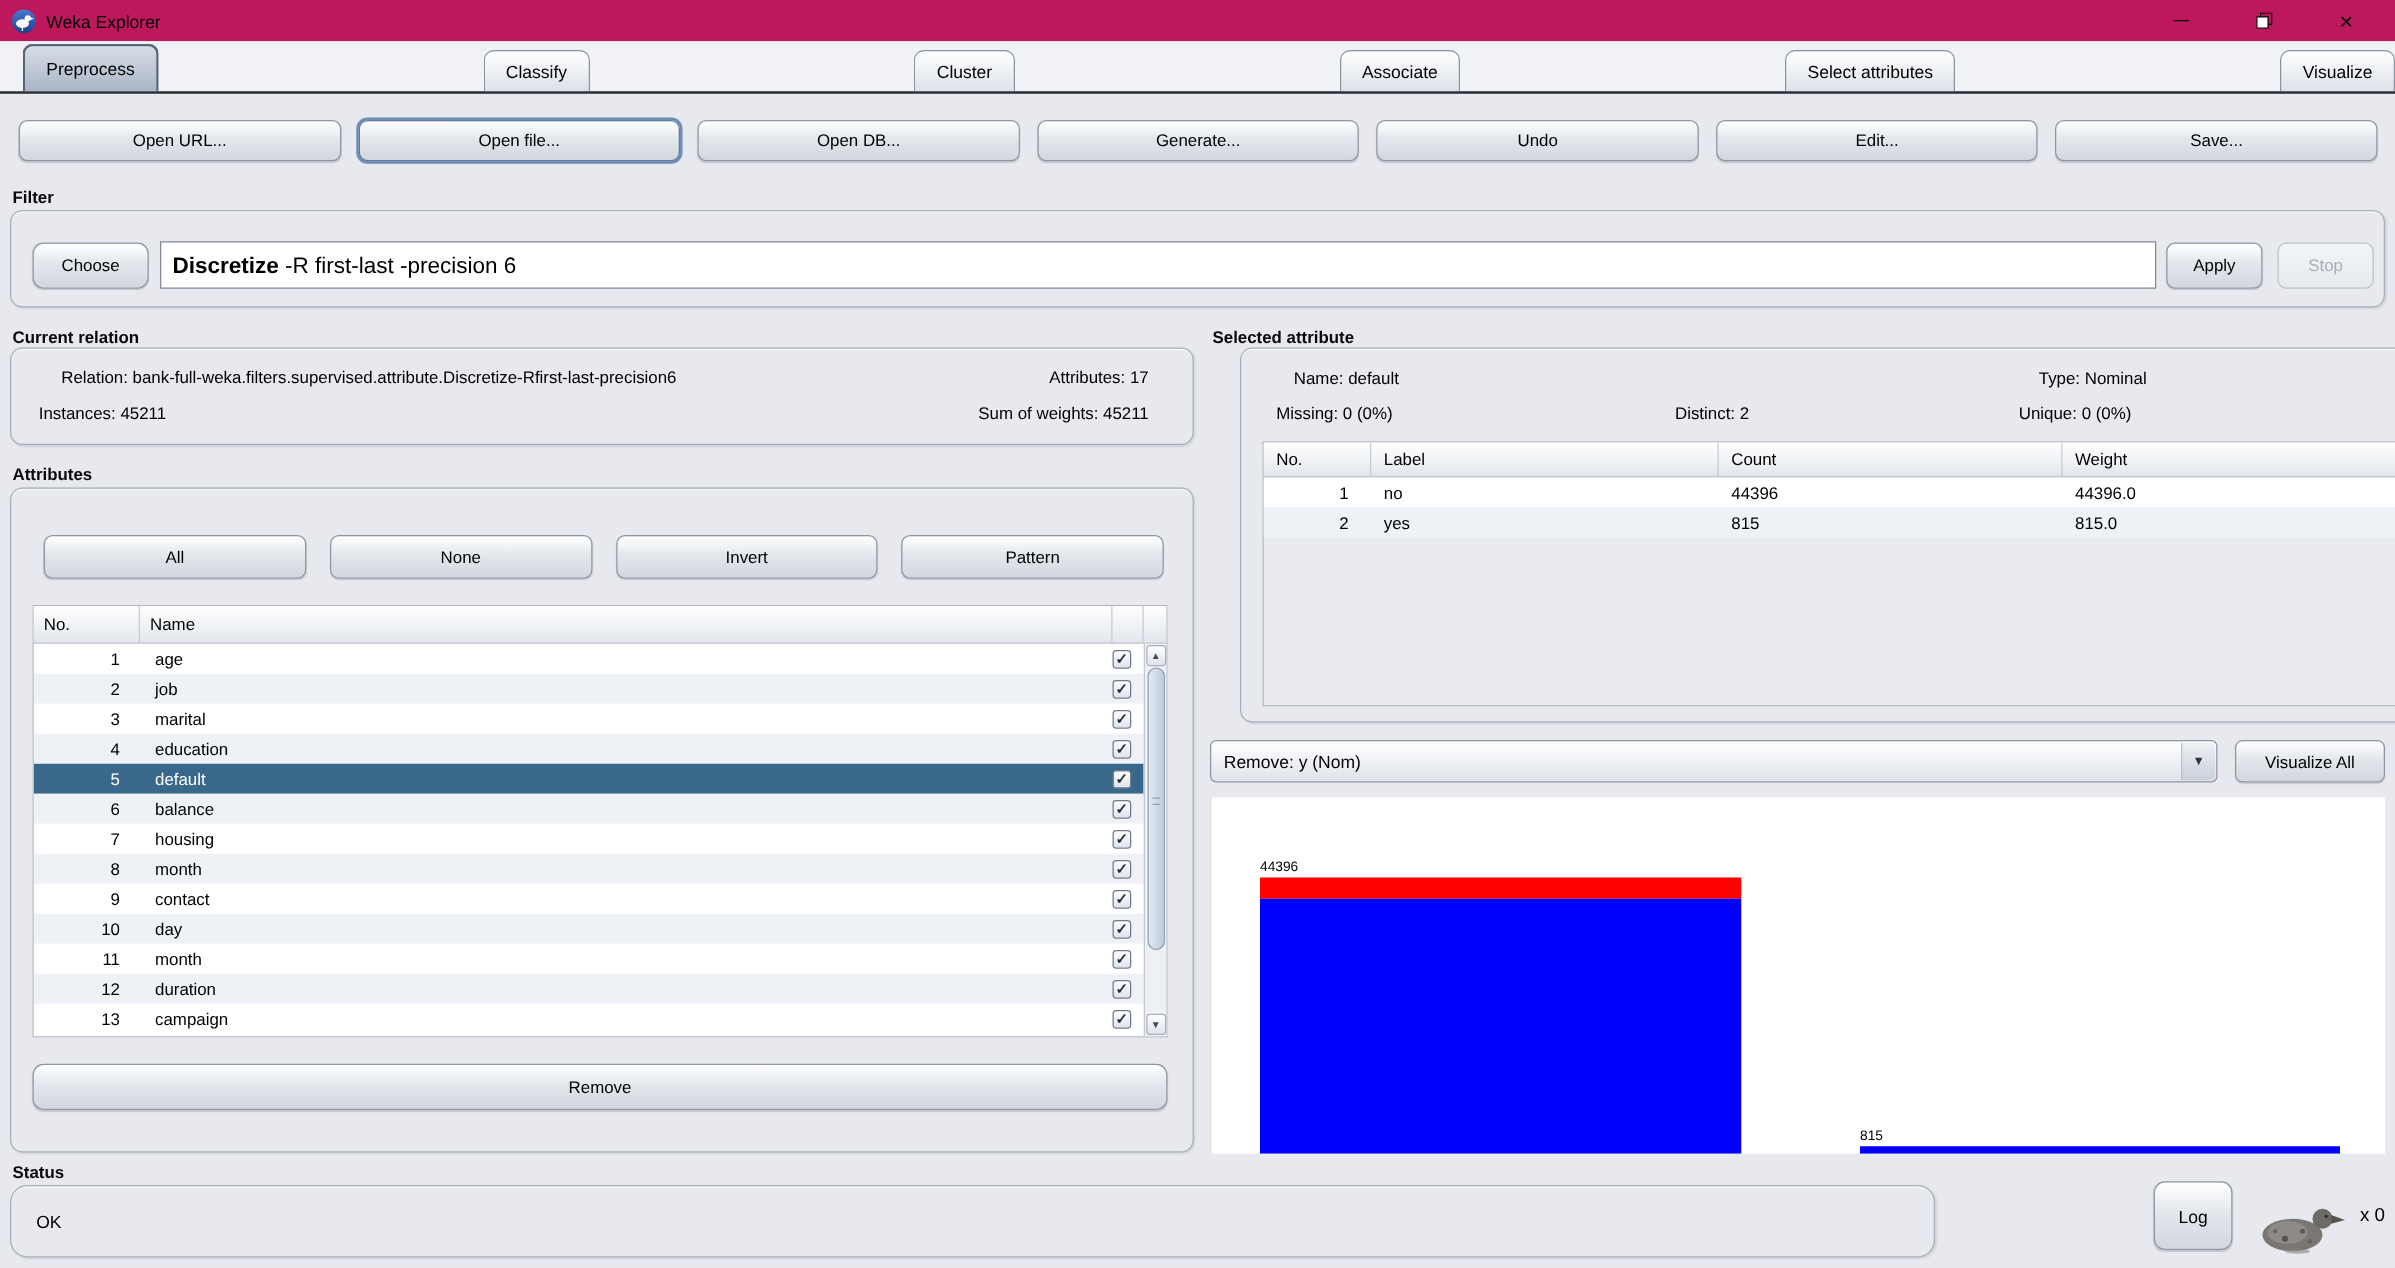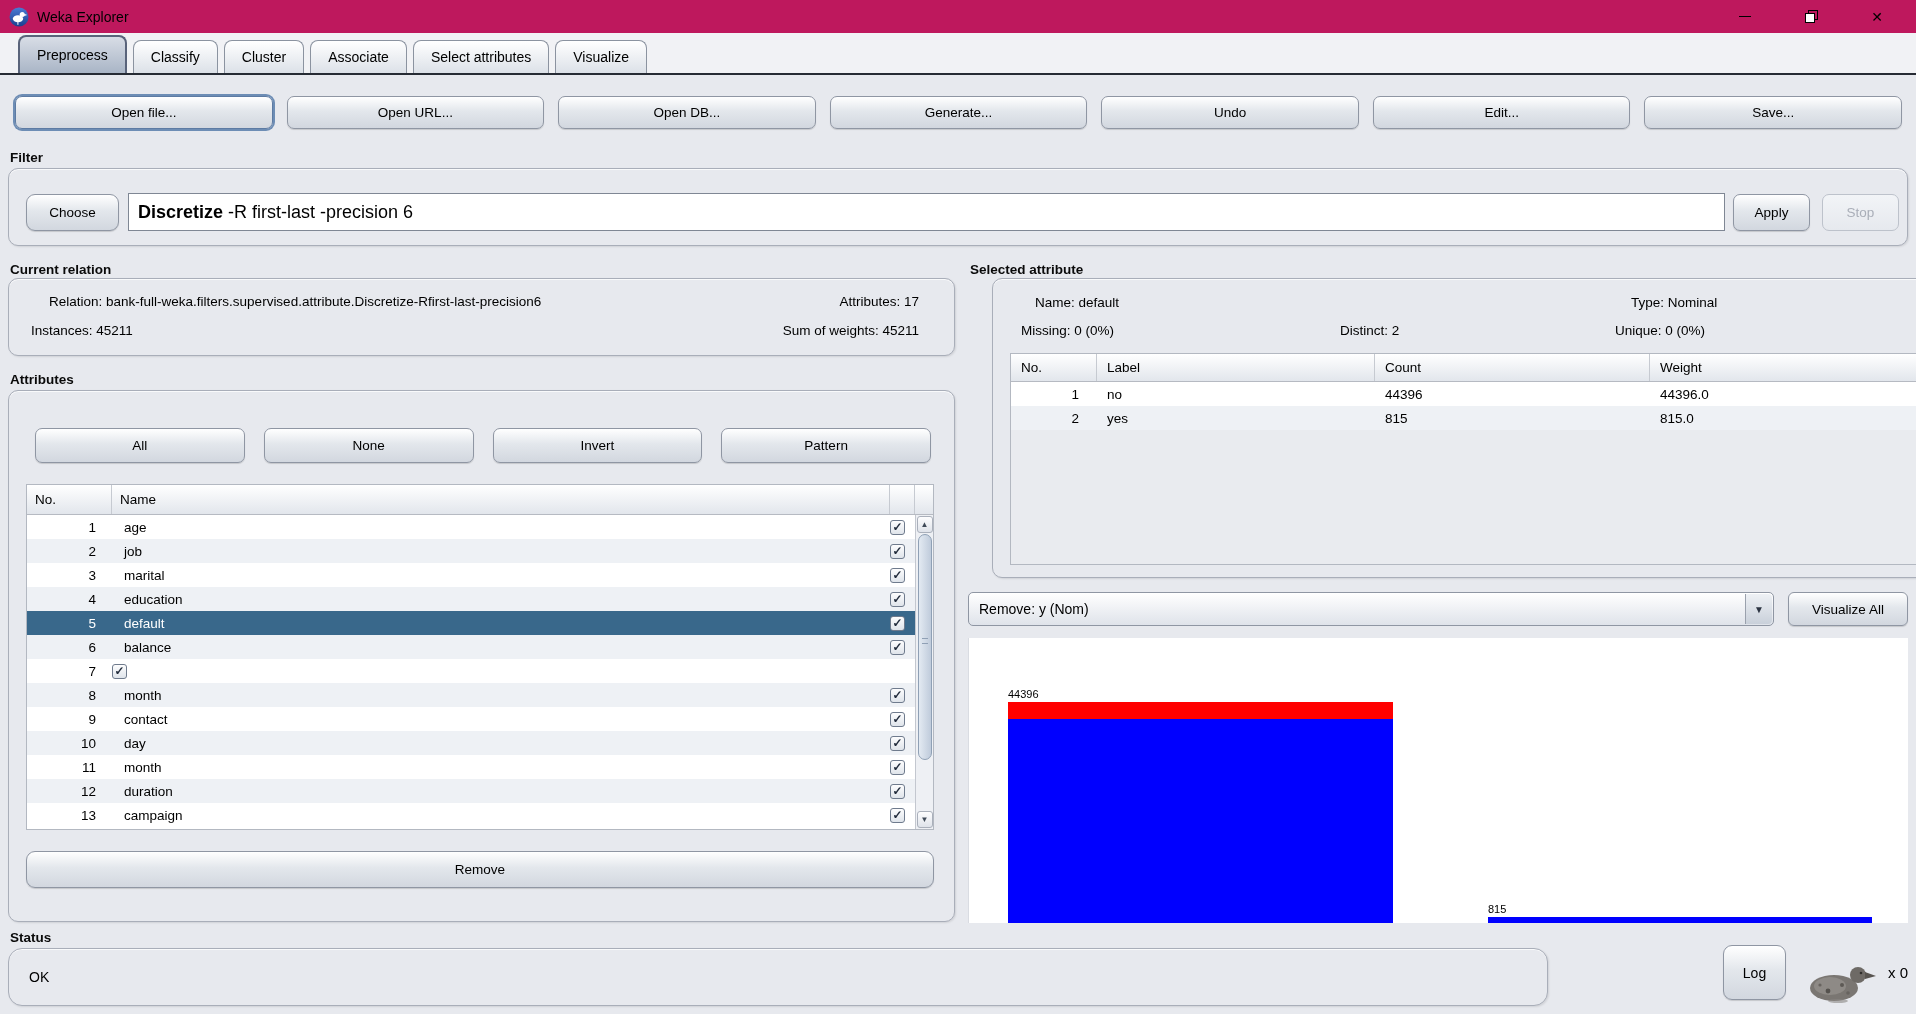--- a/index.html
+++ b/index.html
@@ -11,21 +11,21 @@
   }
   
   .titlebar { position:absolute; top:0; left:0; right:0; height:33px; background:#be185d;
               display:flex; align-items:center; padding-left:9px; }
   .titlebar .app-title { margin-left:8px; font-size:14px; }
   .win-controls { position:absolute; right:6px; top:0; height:33px; display:flex; }
   .win-btn { width:66px; height:33px; display:flex; align-items:center; justify-content:center; font-size:14px; }
   .min-glyph { width:12px; height:0; border-top:1.6px solid #000; display:inline-block; }
   
   .tabstrip { position:absolute; top:33px; left:0; right:0; height:42px; background:#f1f2f5;
-              border-bottom:2px solid #262b34; display:flex; align-items:flex-end; padding-left:18px; gap:6px; }
+              border-bottom:2px solid #262b34; display:flex; align-items:flex-end; padding-left:18px; gap:6px;justify-content:space-between; }
   .tab { height:33px; padding:0 17px; display:flex; align-items:center; font-size:14px;
          border:1px solid #8b93a0; border-bottom:none; border-radius:8px 8px 0 0;
          background:linear-gradient(#ffffff,#dce1e8); cursor:default; }
   .tab.selected { height:38px; border:2px solid #59637a; border-bottom:none;
                   background:linear-gradient(#d8dde6,#a9b5c6); }
   
   .section-label { position:absolute; font-weight:bold; font-size:13.5px; color:#0a0a0a; white-space:nowrap; }
   .gbox { position:absolute; border:1px solid #a9aeb9; border-radius:10px; background:#e7e9ee;
           box-shadow: inset 0 1px 0 rgba(255,255,255,.75), 1px 1px 2px rgba(0,0,0,.10); }
   .btn { display:flex; align-items:center; justify-content:center; white-space:nowrap;
@@ -151,22 +151,22 @@
 <div class="tabstrip" id="tabbar">
     <div class="tab selected">Preprocess</div>
     <div class="tab">Classify</div>
     <div class="tab">Cluster</div>
     <div class="tab">Associate</div>
     <div class="tab">Select attributes</div>
     <div class="tab">Visualize</div>
   </div>
 
 <div class="toolbar" id="toolbar">
+    <div class="btn">Open URL...</div>
     <div class="btn focused">Open file...</div>
-    <div class="btn">Open URL...</div>
     <div class="btn">Open DB...</div>
     <div class="btn">Generate...</div>
     <div class="btn">Undo</div>
     <div class="btn">Edit...</div>
     <div class="btn">Save...</div>
   </div>
 
 <div class="section-label" style="top:150px; left:10px;">Filter</div>
 <div class="gbox filter-box">
   <div class="btn choose-btn">Choose</div>
@@ -247,20 +247,21 @@
         </div>
         <div class="attr-row">
           <div class="attr-no">6</div>
           <div class="attr-name">balance</div>
           <div>
             <span class="cbx">✓</span>
           </div>
         </div>
         <div class="attr-row">
           <div class="attr-no">7</div>
+          <div class="attr-name">housing</div>
           <div>
             <span class="cbx">✓</span>
           </div>
         </div>
         <div class="attr-row">
           <div class="attr-no">8</div>
           <div class="attr-name">month</div>
           <div>
             <span class="cbx">✓</span>
           </div>

